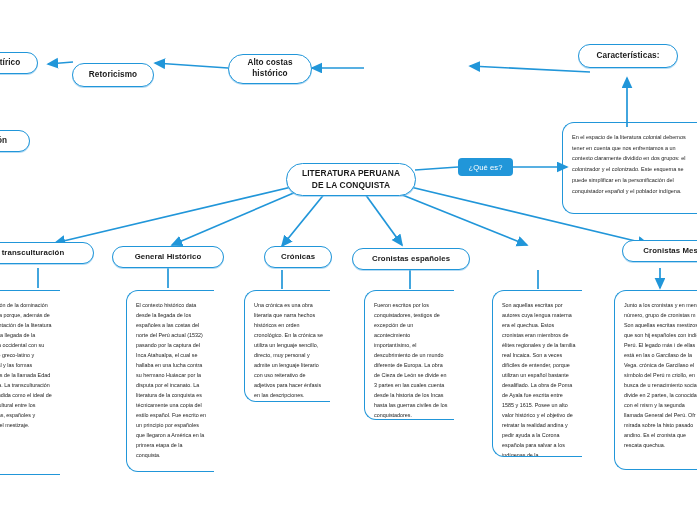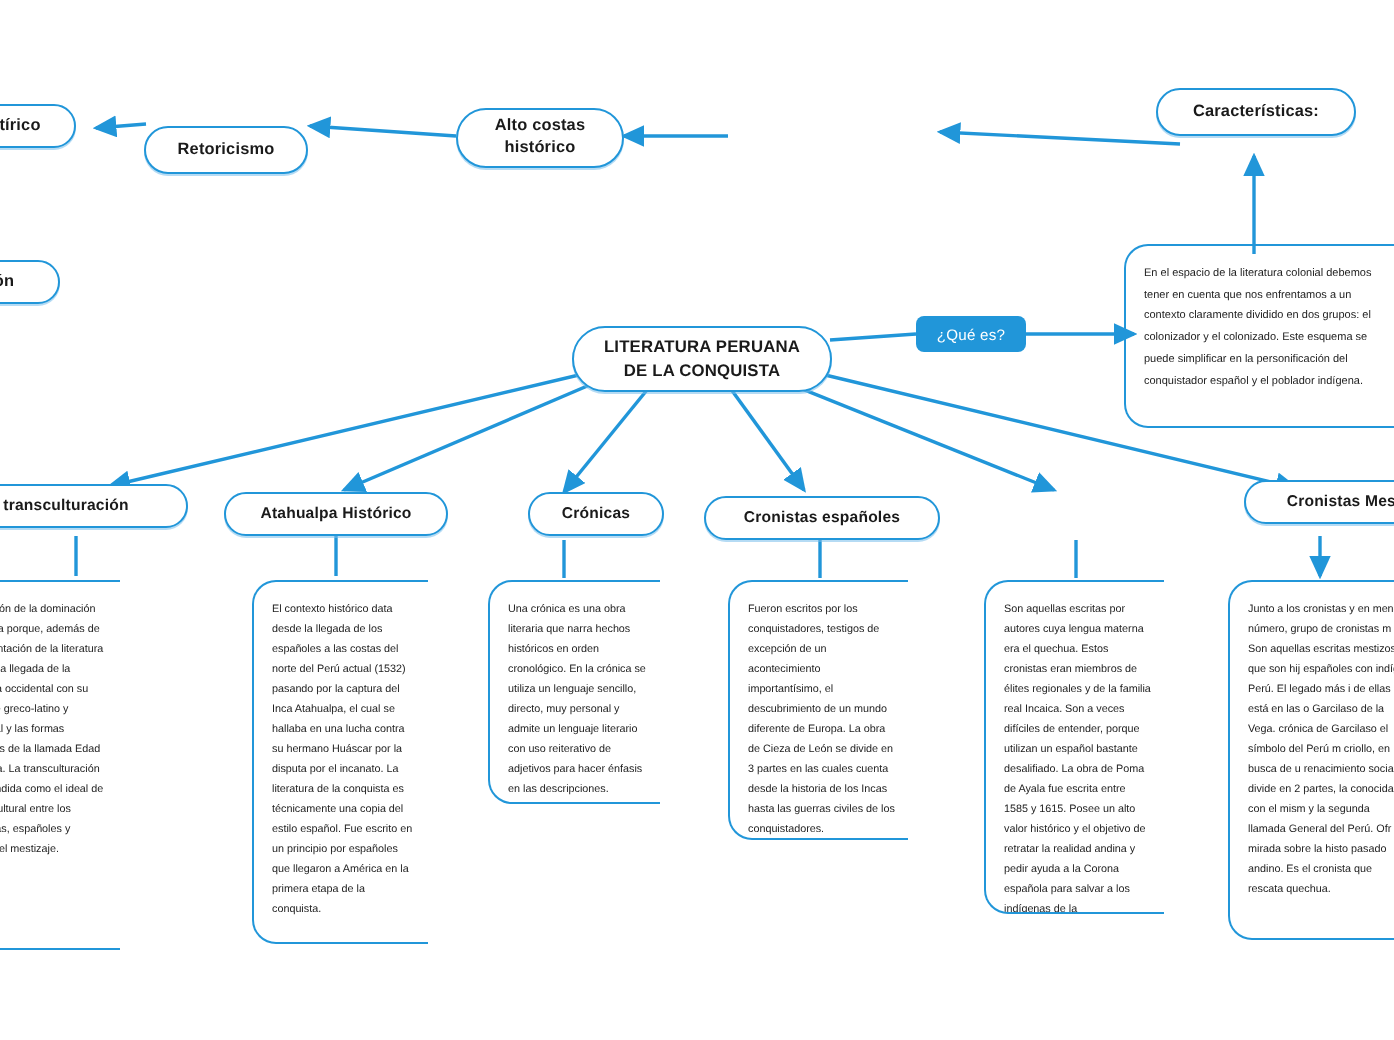--- a/index.html
+++ b/index.html
@@ -126,21 +126,21 @@
 
   <div class="node" style="left:286px;top:163px;width:130px;height:33px;font-size:8.4px;">LITERATURA PERUANA
 DE LA CONQUISTA</div>
 
   <div class="chip" style="left:458px;top:158px;width:55px;height:18px;">¿Qué es?</div>
 
   <div class="body" style="left:562px;top:122px;width:135px;height:92px;font-size:5.5px;line-height:1.95;border-right:none;">En el espacio de la literatura colonial debemos tener en cuenta que nos enfrentamos a un contexto claramente dividido en dos grupos: el colonizador y el colonizado. Este esquema se puede simplificar en la personificación del conquistador español y el poblador indígena.</div>
 
   <div class="node sm" style="left:-28px;top:242px;width:122px;height:22px;">transculturación</div>
 
-  <div class="node sm" style="left:112px;top:246px;width:112px;height:22px;">Atahualpa Histórico</div>
+  <div class="node sm" style="left:112px;top:246px;width:112px;height:22px;">General Histórico</div>
 
   <div class="node sm" style="left:264px;top:246px;width:68px;height:22px;">Crónicas</div>
 
   <div class="node sm" style="left:352px;top:248px;width:118px;height:22px;">Cronistas españoles</div>
 
 
   <div class="node sm" style="left:622px;top:240px;width:100px;height:22px;">Cronistas Mest</div>
 
   <div class="body" style="left:-30px;top:290px;width:90px;height:185px;">imposición de la dominación española porque, además de la implantación de la literatura escrita, la llegada de la literatura occidental con su lenguaje greco-latino y medieval y las formas europeas de la llamada Edad Moderna. La transculturación es entendida como el ideal de fusión cultural entre los indígenas, españoles y negros, el mestizaje.</div>
 

